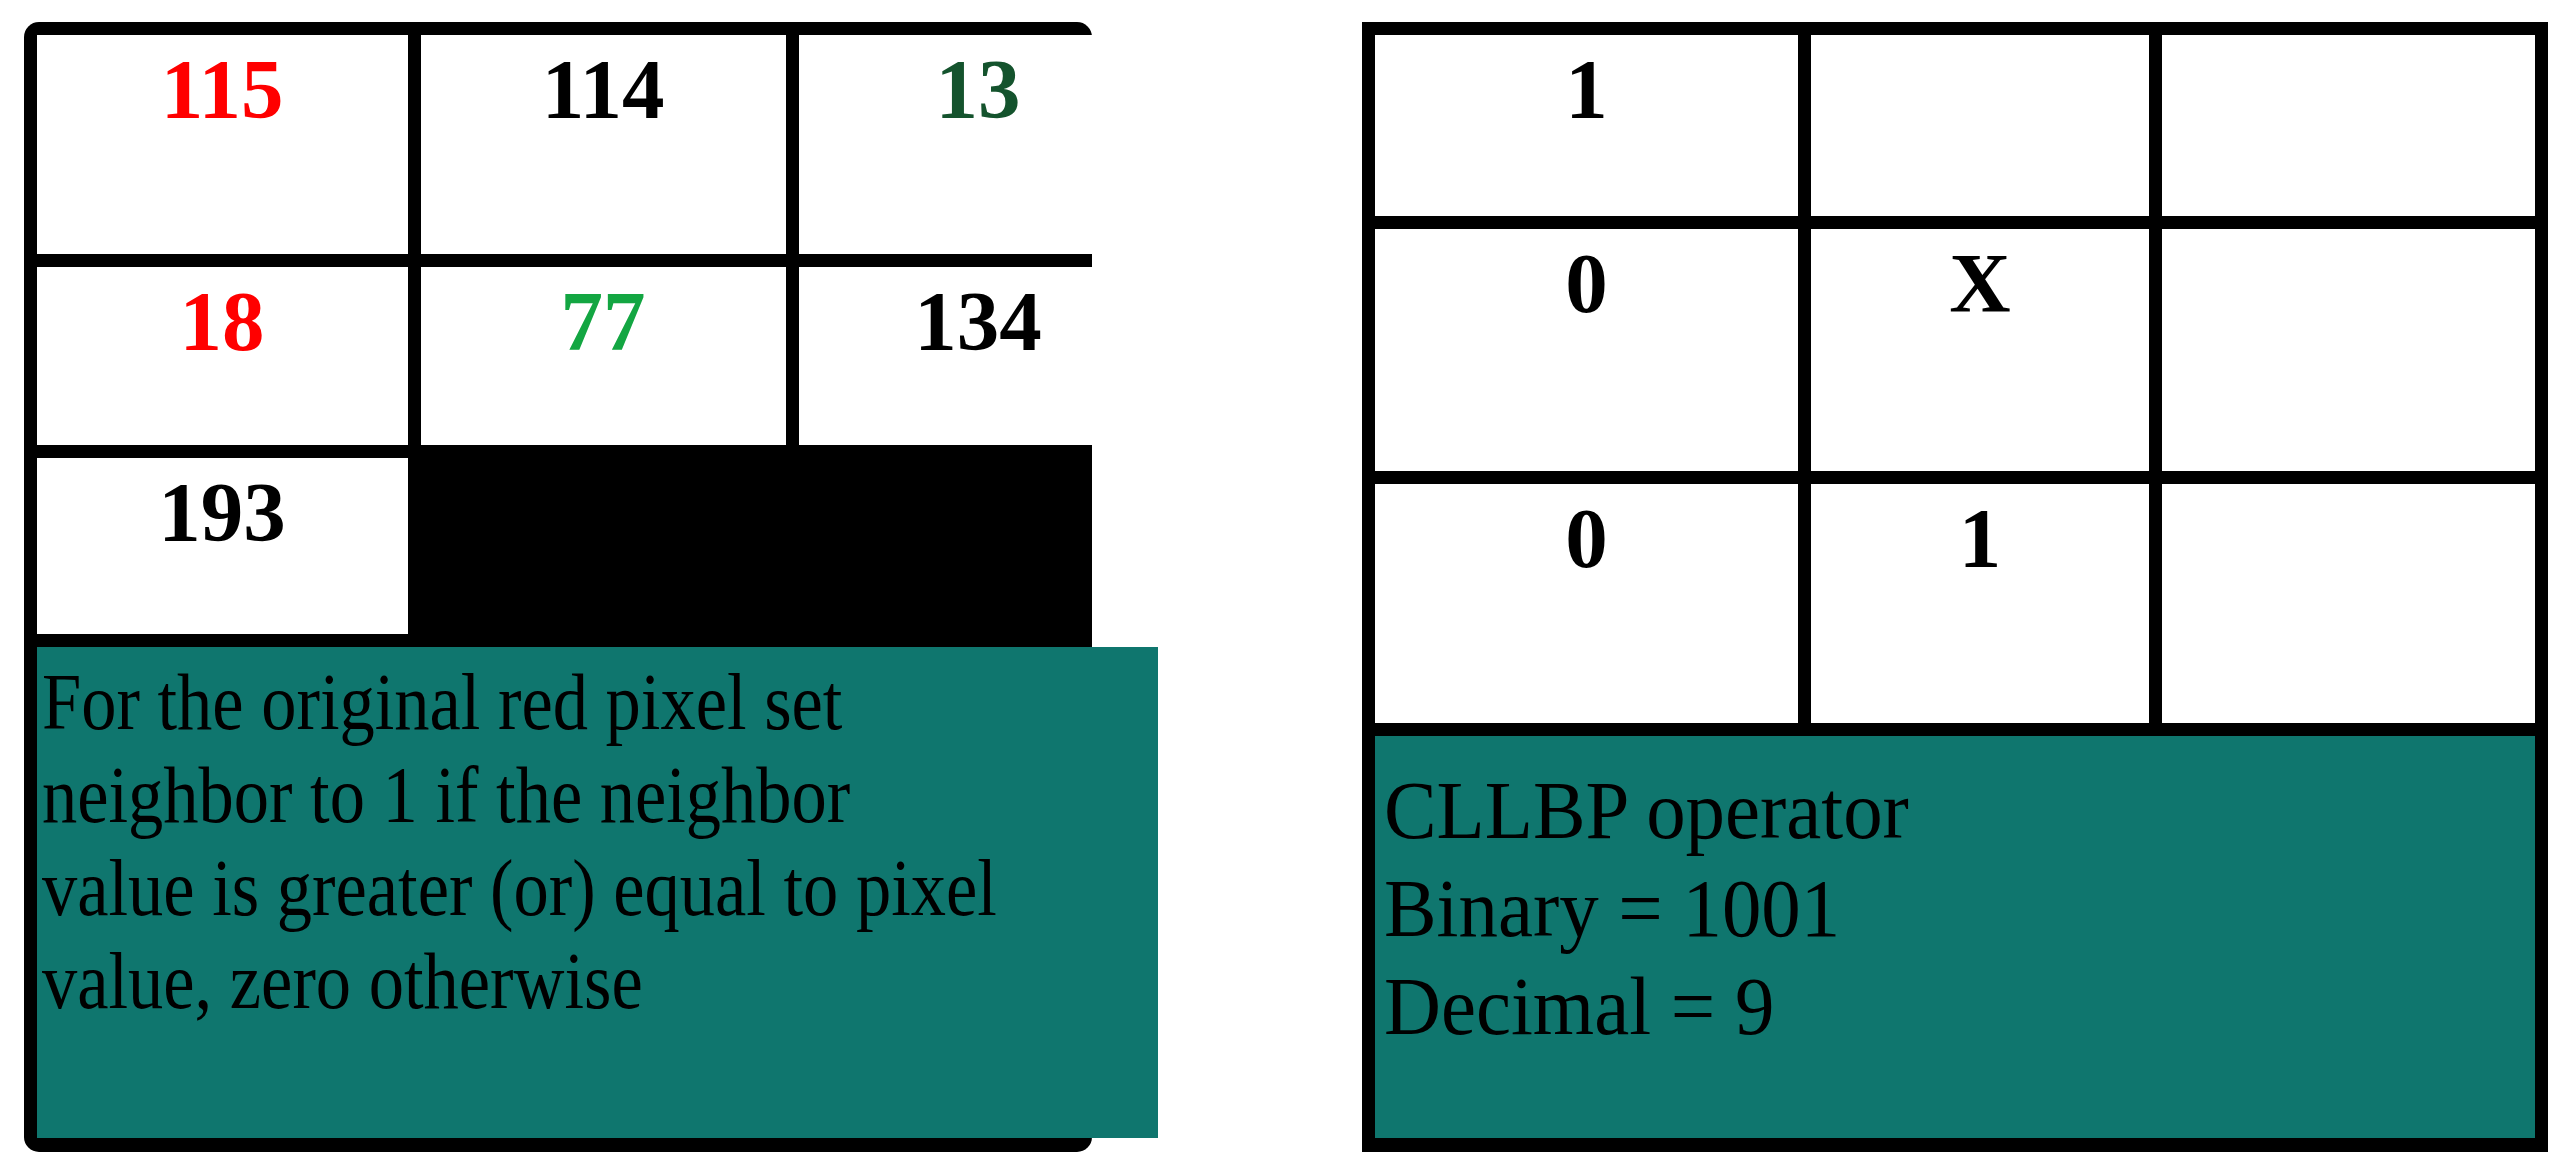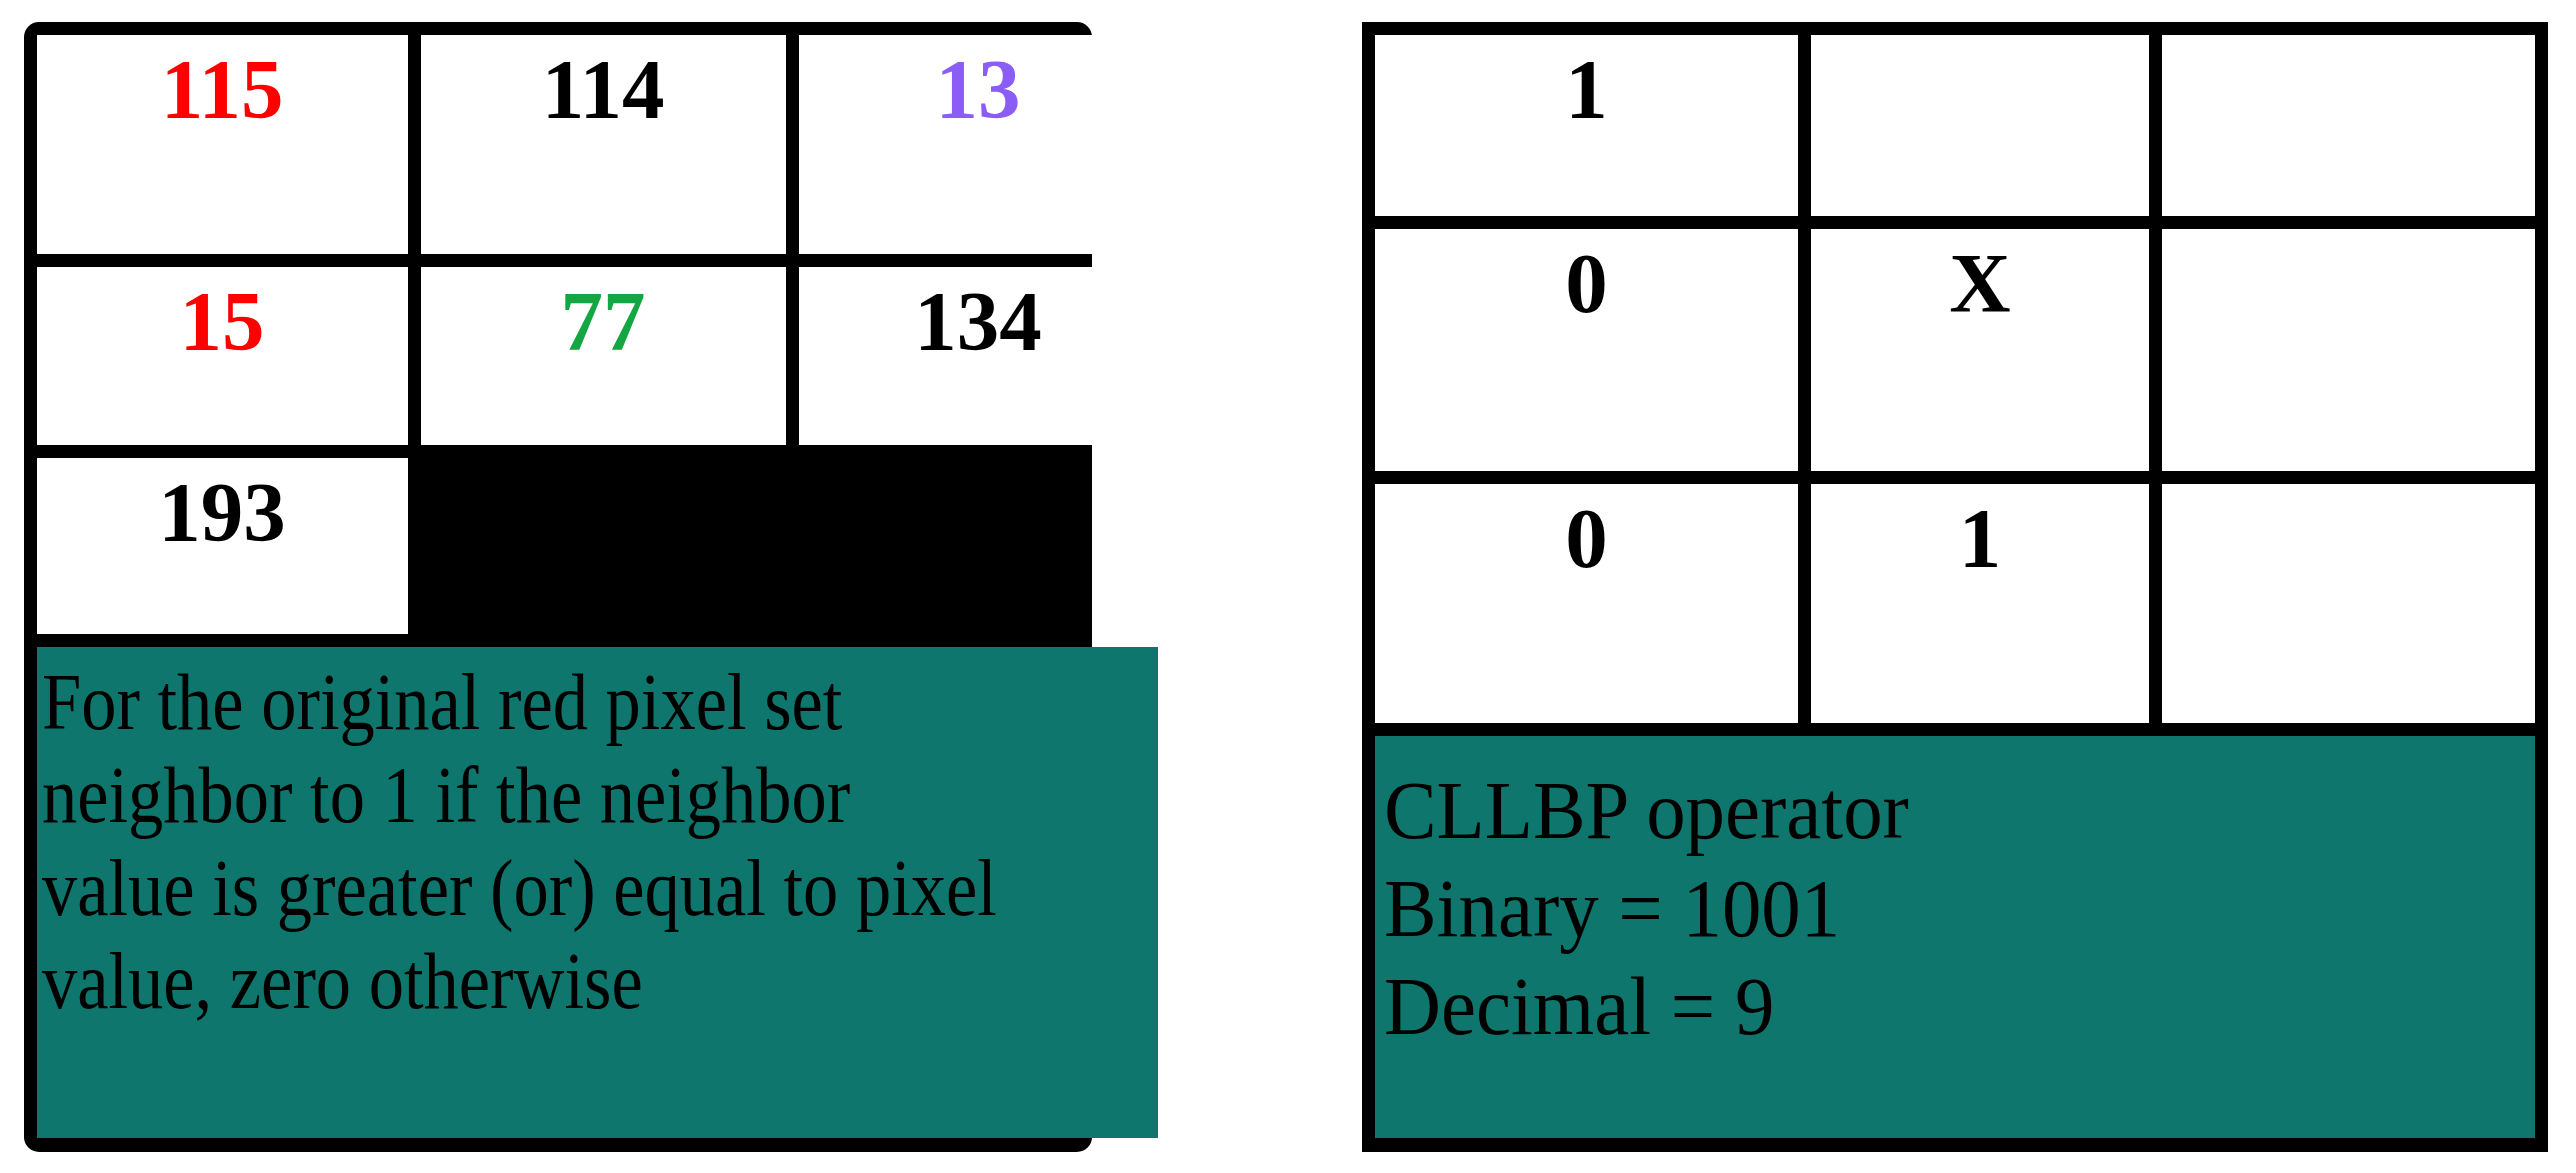--- a/index.html
+++ b/index.html
@@ -70,22 +70,22 @@
     line-height: 98px;
     transform: scaleX(0.95);
   }
 </style>
 </head>
 <body>
 
 <div class="panel left">
   <div class="cell"><span class="num" style="color: rgb(255, 0, 0);">115</span></div>
   <div class="cell"><span class="num" style="color: rgb(0, 0, 0);">114</span></div>
-  <div class="cell"><span class="num" style="color: #8b5cf6;">13</span></div>
-  <div class="cell"><span class="num" style="color: rgb(255, 0, 0);">15</span></div>
+  <div class="cell"><span class="num" style="color: #14532d;">13</span></div>
+  <div class="cell"><span class="num" style="color: rgb(255, 0, 0);">18</span></div>
   <div class="cell"><span class="num" style="color: rgb(19, 166, 66);">77</span></div>
   <div class="cell"><span class="num" style="color: rgb(0, 0, 0);">134</span></div>
   <div class="cell"><span class="num" style="color: rgb(0, 0, 0);">193</span></div>
   <div class="caption">
     <div class="cap-line">For the original red pixel set</div>
     <div class="cap-line">neighbor to 1 if the neighbor</div>
     <div class="cap-line">value is greater (or) equal to pixel</div>
     <div class="cap-line">value, zero otherwise</div>
   </div>
 </div>

